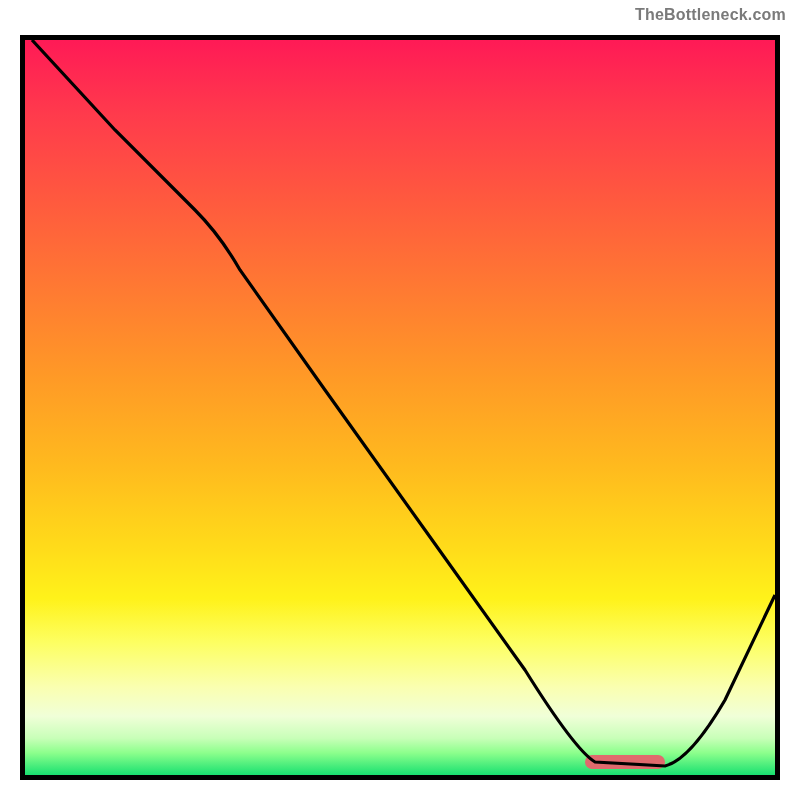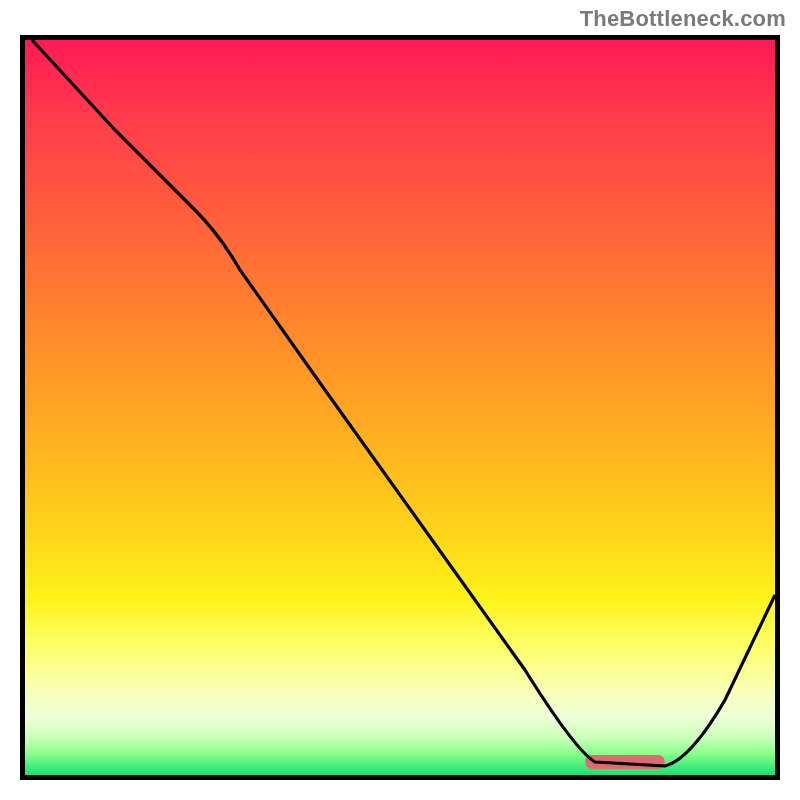--- a/index.html
+++ b/index.html
@@ -12,21 +12,21 @@
   }
   .container {
     position: relative;
     width: 800px;
     height: 800px;
   }
   .watermark {
     position: absolute;
     top: 6px;
     right: 14px;
-    font-size: 22px;
+    font-size: 16px;
     font-weight: bold;
     color: #7a7a7a;
     letter-spacing: 0.2px;
   }
   .plot-frame {
     position: absolute;
     left: 20px;
     top: 35px;
     width: 760px;
     height: 745px;

